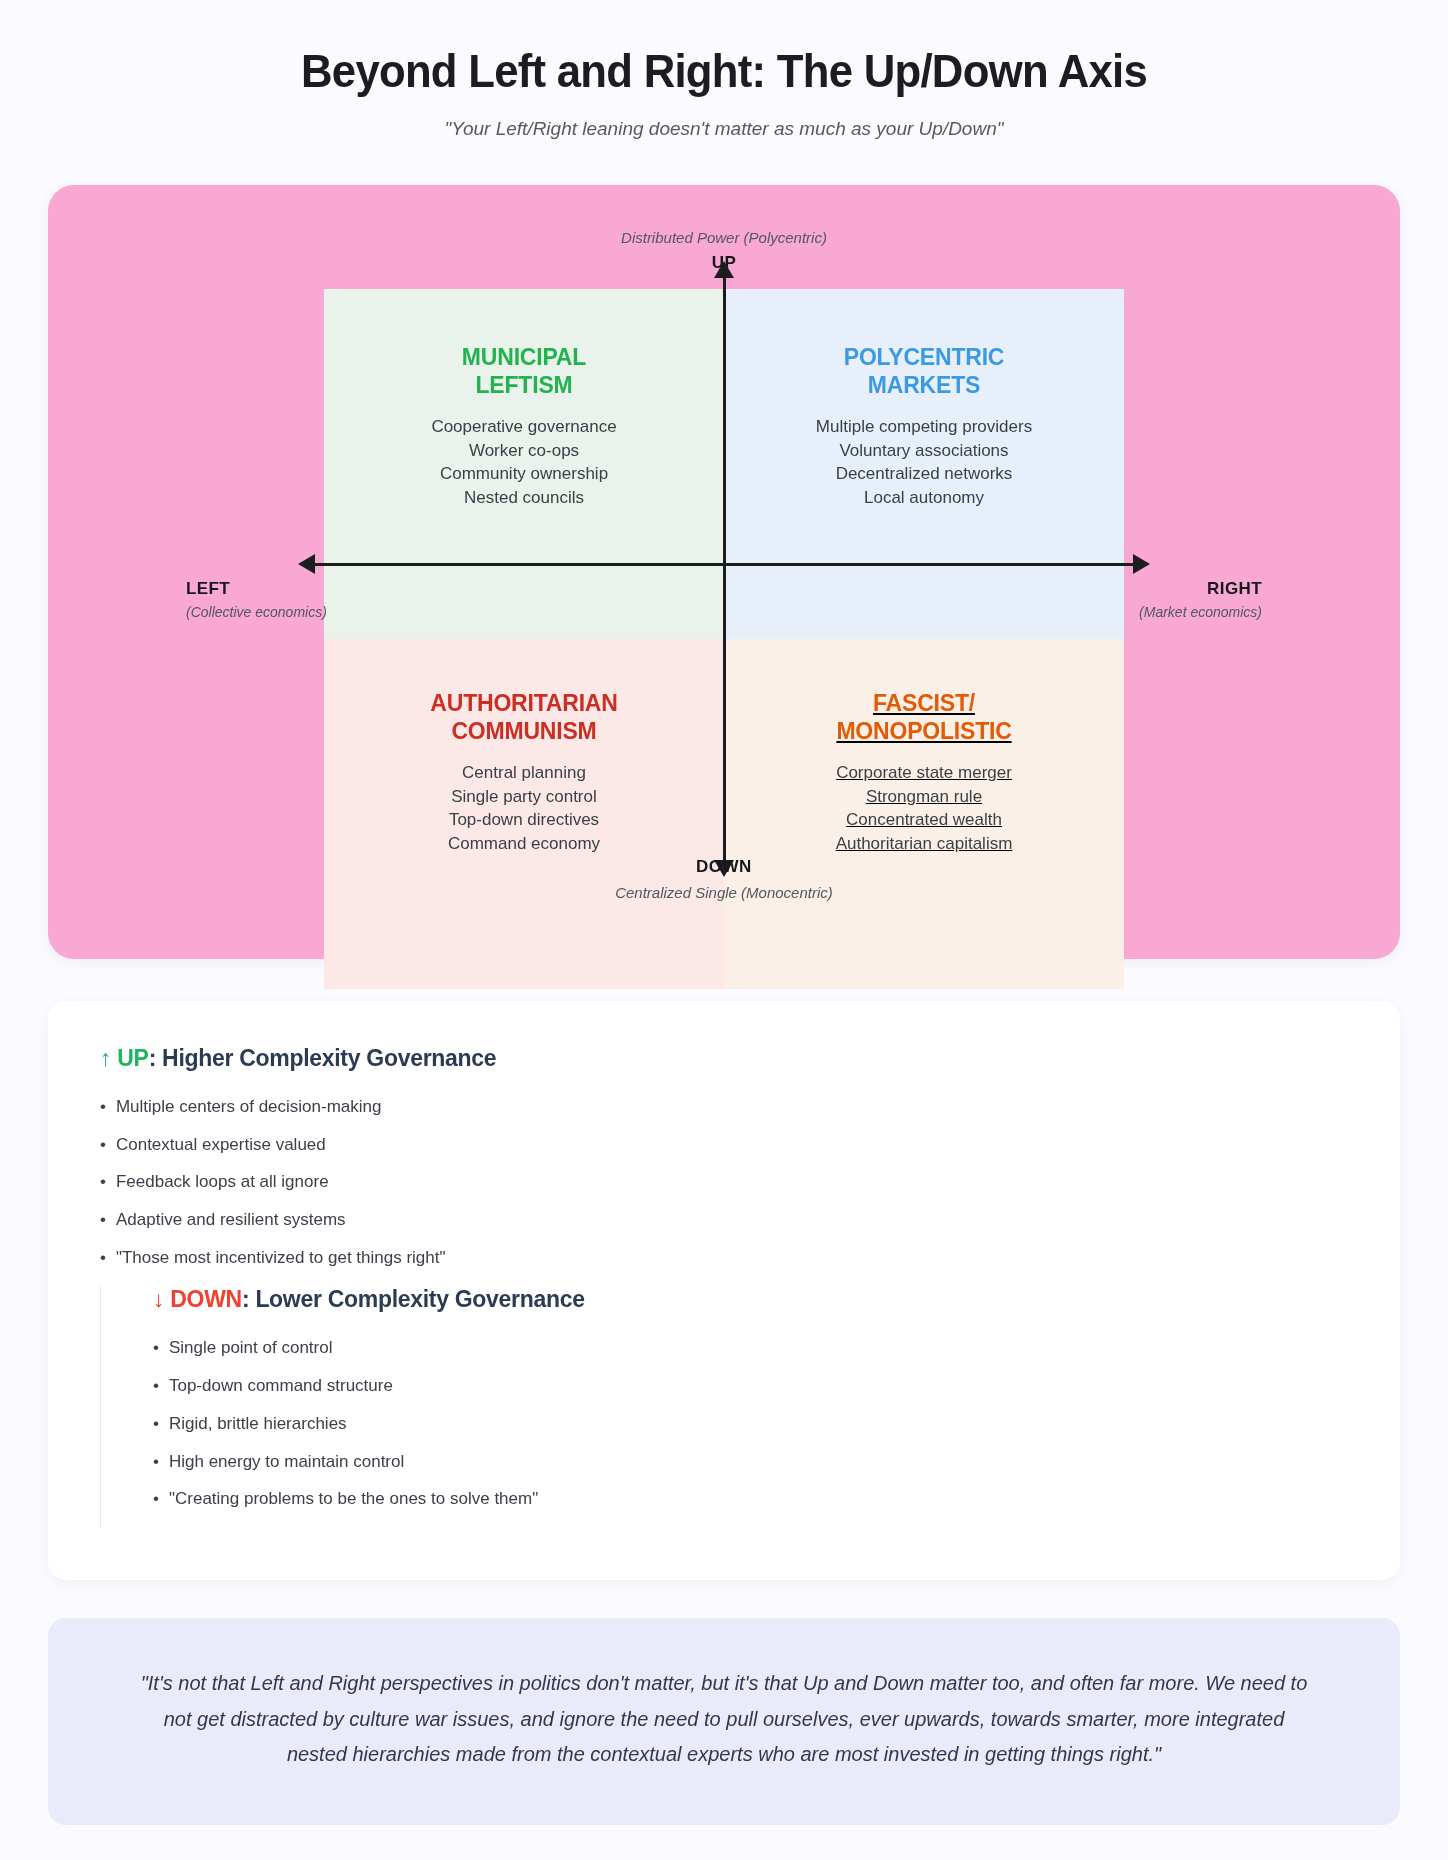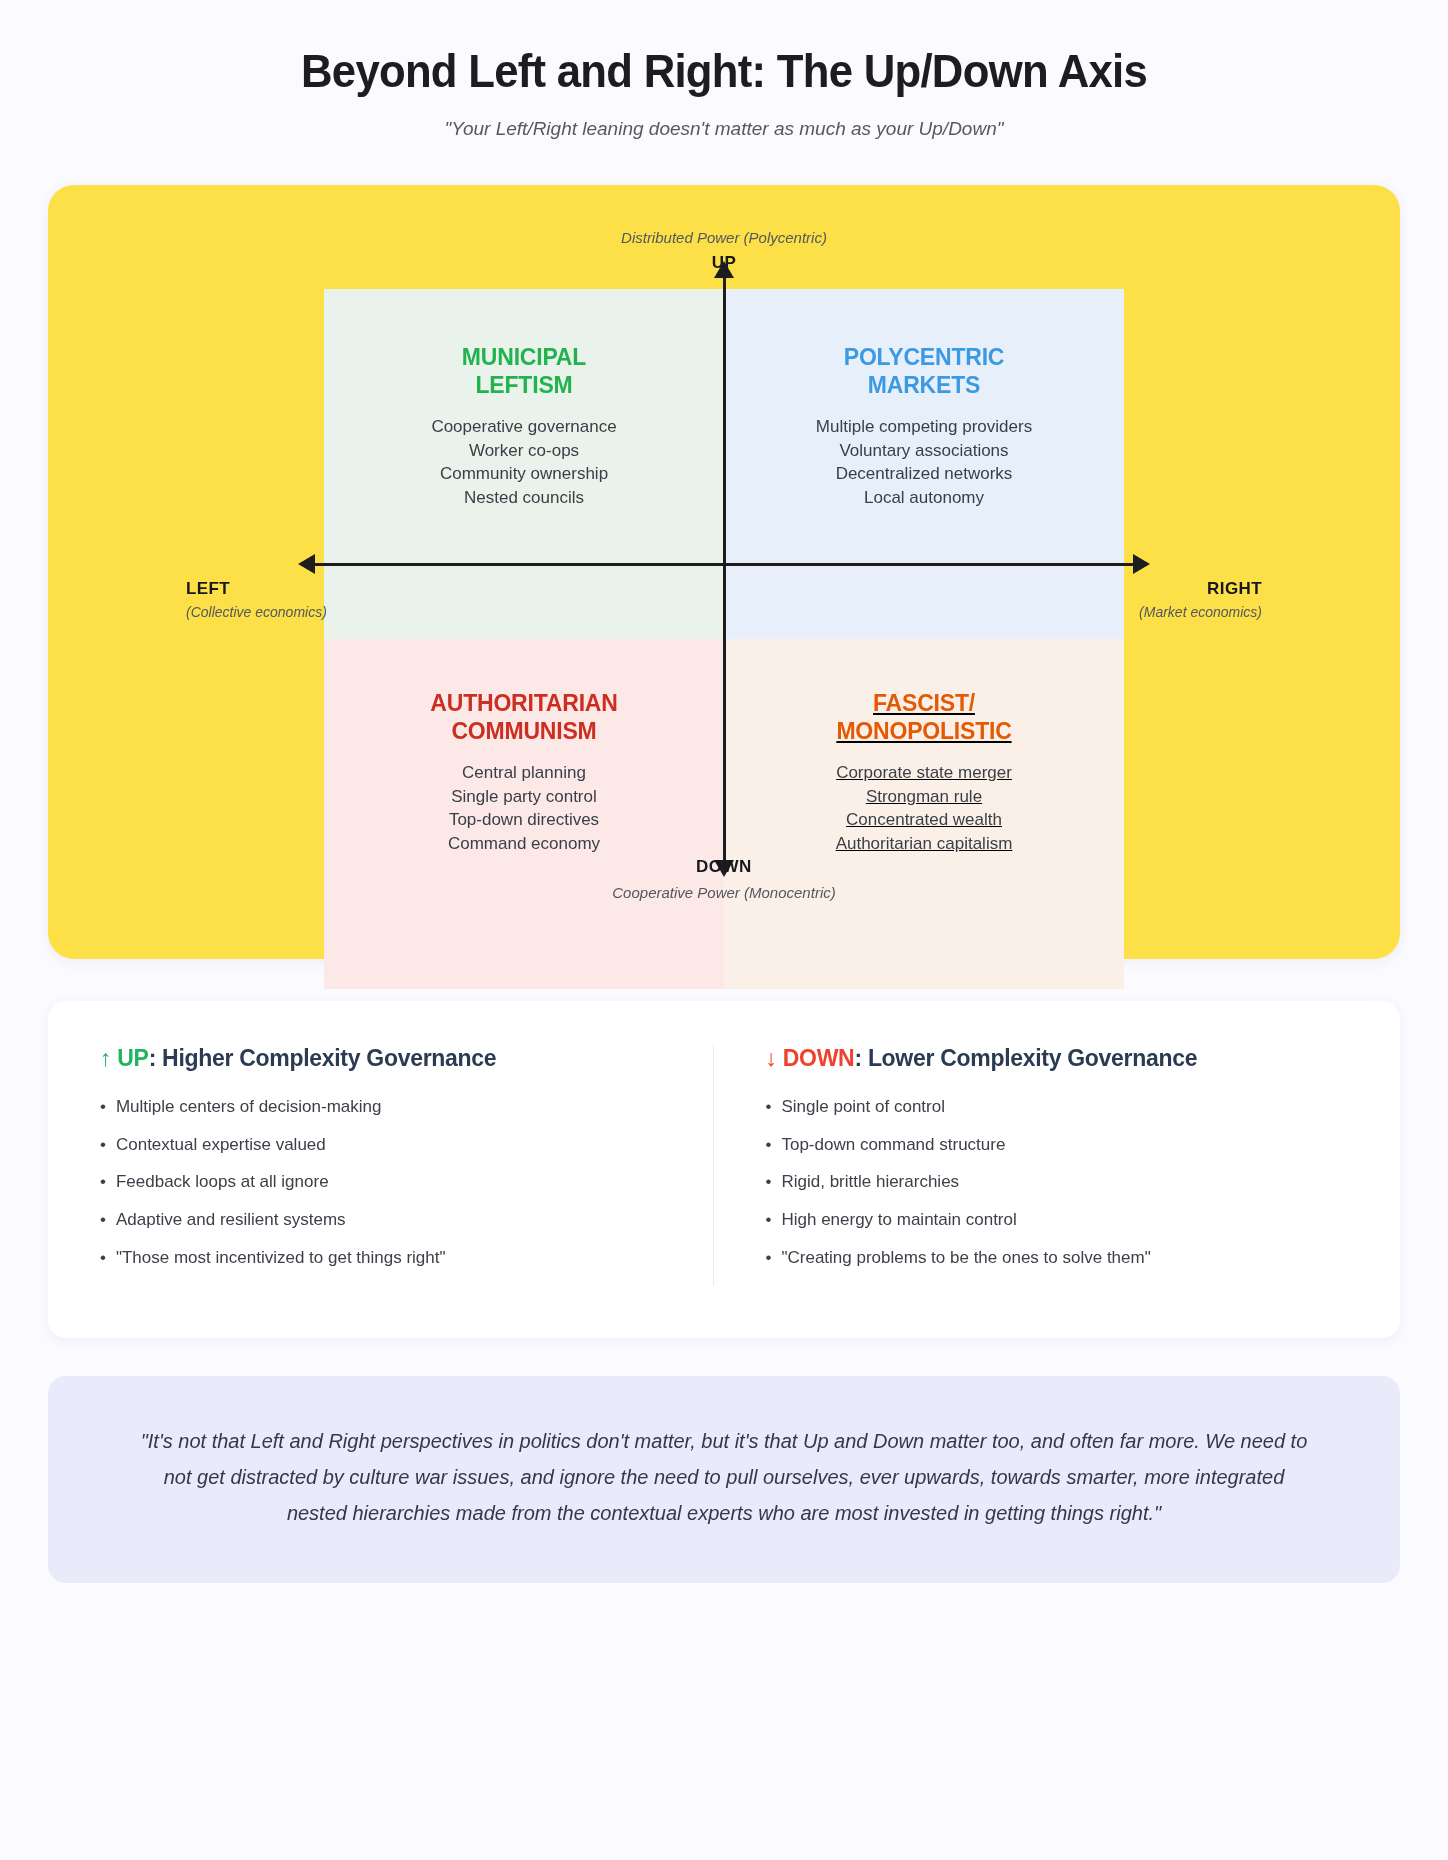--- a/index.html
+++ b/index.html
@@ -23,21 +23,21 @@
   .page-subtitle {
     margin-top: 20px;
     font-size: 19px;
     font-style: italic;
     color: #555a61;
   }
 
   
   .chart-card {
     margin: 45px 48px 0;
-    background: #fde047;
+    background: #f9a8d4;
     border-radius: 26px;
     box-shadow: 0 3px 14px rgba(30,35,60,0.06);
     padding: 42px 0 52px;
   }
   .chart-inner {
     position: relative;
     width: 1100px;
     margin: 0 auto;
     height: 680px;
   }
@@ -120,20 +120,21 @@
   .side-sub  { font-size: 14px; font-style: italic; color: #53585f; margin-top: 5px; }
 
   
   .compare-card {
     margin: 42px 48px 0;
     background: #ffffff;
     border-radius: 18px;
     box-shadow: 0 3px 14px rgba(30,35,60,0.05);
     display: flex;
     padding: 44px 52px 52px;
+    flex-direction: column;
   }
   .compare-col { flex: 1; padding-right: 30px; }
   .compare-col + .compare-col { border-left: 1px solid #e9eaee; padding-left: 52px; padding-right: 0; }
   .compare-head {
     font-size: 23px; font-weight: bold; color: #2b3b52;
     letter-spacing: -0.3px; margin-bottom: 26px;
   }
   .compare-head .tag-up   { color: #22b360; }
   .compare-head .tag-down { color: #f0412e; }
   .compare-list { list-style: none; }
@@ -222,21 +223,21 @@
     <div class="side-label left">
       <div class="side-main">LEFT</div>
       <div class="side-sub">(Collective economics)</div>
     </div>
     <div class="side-label right">
       <div class="side-main">RIGHT</div>
       <div class="side-sub">(Market economics)</div>
     </div>
 
     <div class="cap-down-main">DOWN</div>
-    <div class="cap-down-sub">Cooperative Power (Monocentric)</div>
+    <div class="cap-down-sub">Centralized Single (Monocentric)</div>
   </div>
 </div>
 
 <div class="compare-card">
   <div class="compare-col">
     <div class="compare-head">
       <span class="tag-up" style="color: rgb(34, 179, 96);">↑</span>
       <span class="tag-up" style="color: rgb(34, 179, 96);">UP</span><span>: </span><span>Higher Complexity Governance</span>
     </div>
     <ul class="compare-list">

